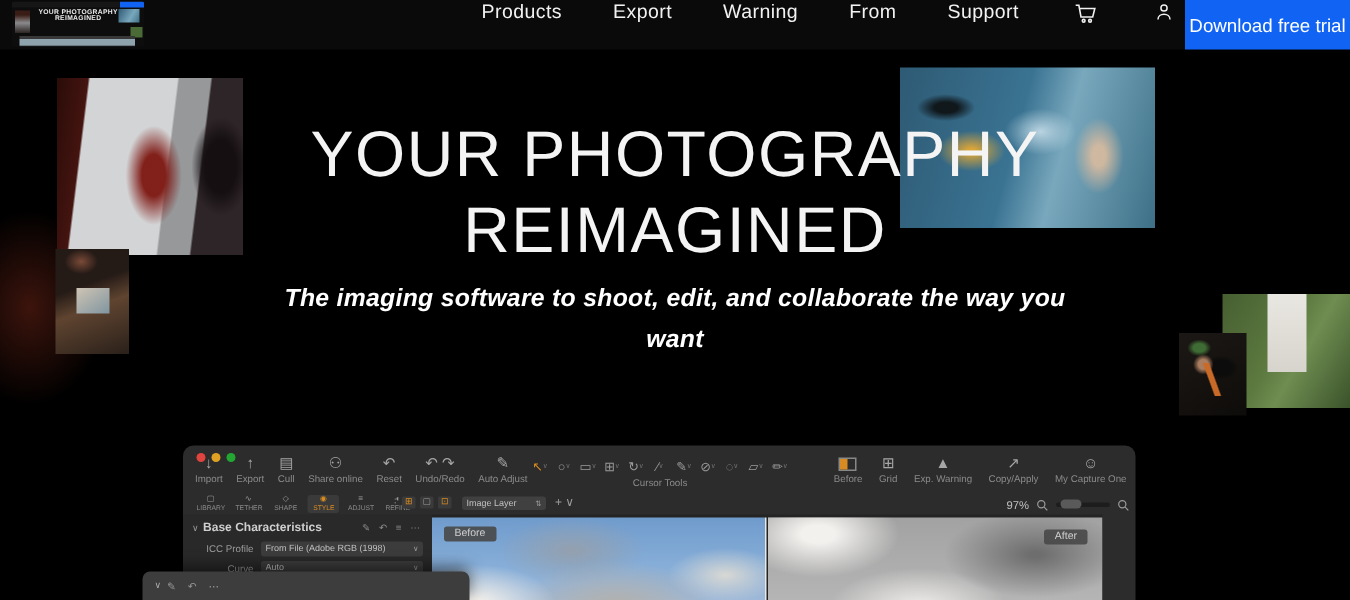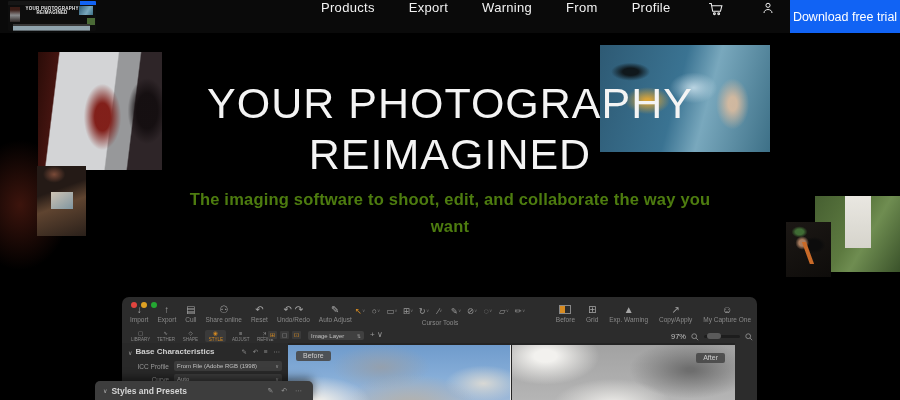--- a/index.html
+++ b/index.html
@@ -31,21 +31,21 @@
   .nav-cta {
     margin-left:34px; width:110px; height:33px; background:#1163f4; color:#fff;
     font-size:12.5px; display:flex; align-items:center; justify-content:center;
     border:none; cursor:pointer; font-family:inherit; flex:0 0 auto; margin-right:0;
     margin-left:auto;
   }
   
   .hero-title { position:absolute; top:78px; left:0; width:900px; text-align:center; z-index:3;
     color:#f4f4f4; font-size:43px; font-weight:500; letter-spacing:1px; line-height:51px; }
   .hero-sub { position:absolute; top:186px; left:180px; width:540px; text-align:center; z-index:3;
-    color:#4d7c0f; font-size:16.5px; font-weight:700; line-height:27px; letter-spacing:.2px; }
+    color:#ffffff; font-size:16.5px; font-weight:700; line-height:27px; letter-spacing:.2px;font-style:italic; }
   .ph { position:absolute; z-index:1; }
   #ph-portrait { left:38px; top:52px; width:124px; height:118px;
     background:
       radial-gradient(ellipse 26px 44px at 88% 50%, rgba(20,14,16,.95) 40%, rgba(20,14,16,0) 75%),
       radial-gradient(ellipse 26px 46px at 52% 55%, rgba(125,22,16,.95) 30%, rgba(125,22,16,0) 72%),
       linear-gradient(97deg, #2a0c08 0%, #441410 15%, #d3d4d6 16% 58%, #97989a 59% 74%, #2e2528 75% 100%); }
   #ph-tablet { left:37px; top:166px; width:49px; height:70px;
     background:
       linear-gradient(145deg,#cfc4b4,#7f95a0) 14px 26px / 22px 17px no-repeat,
       radial-gradient(ellipse 16px 12px at 35% 12%, #7a4a38 0%, rgba(122,74,56,0) 70%),
@@ -172,21 +172,21 @@
         <div class="l1">YOUR PHOTOGRAPHY</div>
         <div class="l1">REIMAGINED</div>
       </div>
       <div class="lt-app"></div>
     </div>
     <div class="nav-links">
       <span class="nav-link">Products</span>
       <span class="nav-link">Export</span>
       <span class="nav-link">Warning</span>
       <span class="nav-link">From</span>
-      <span class="nav-link">Profile</span>
+      <span class="nav-link">Support</span>
     </div>
     <span class="nav-icon">
       <svg width="17" height="17" viewBox="0 0 24 24" fill="none" stroke="#f0f0f0" stroke-width="1.5">
         <path d="M3 5h3l2 11h11l2-8H7"></path>
           <circle cx="10.5" cy="19.5" r="1.3"></circle>
           <circle cx="16.5" cy="19.5" r="1.3"></circle>
       </svg>
     </span>
     <span class="nav-icon">
       <svg width="16" height="16" viewBox="0 0 24 24" fill="none" stroke="#f0f0f0" stroke-width="1.5">
@@ -363,17 +363,16 @@
         <span class="vbadge" id="badge-before">Before</span>
       </div>
       <div class="half after">
         <span class="vbadge" id="badge-after">After</span>
       </div>
     </div>
   </div>
 
   <div class="fpanel">
     <span class="chev">∨</span>
-    <span class="t">Styles and Presets</span>
     <span class="ics">✎ ↶ ⋯</span>
   </div>
 
 </div>
 
 </body></html>

